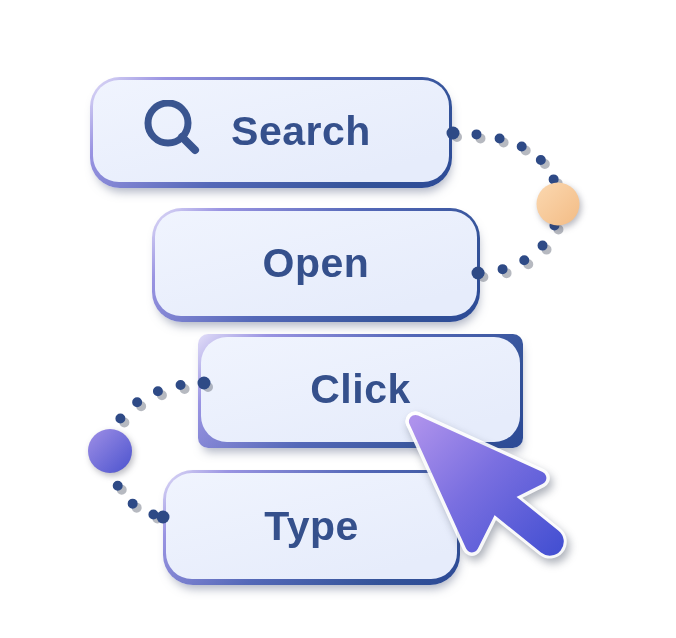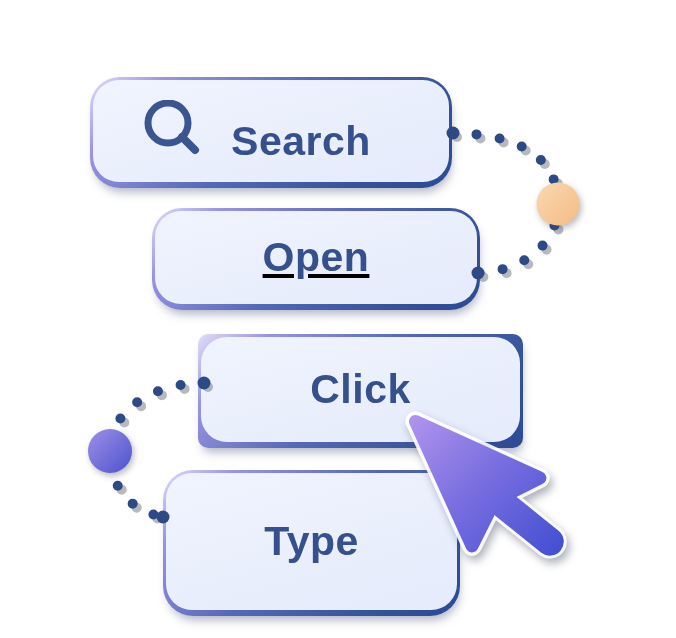--- a/index.html
+++ b/index.html
@@ -38,25 +38,25 @@
   }
   .action-btn .label {
     font-size: 41px;
     font-weight: 700;
     letter-spacing: 0.5px;
     color: #35508c;
     line-height: 1;
     user-select: none;
   }
   #btn-search { left: 90px;  top: 77px;  width: 362px; height: 111px; }
-  #btn-open   { left: 152px; top: 208px; width: 328px; height: 102px; text-decoration: underline; }
+  #btn-open   { left: 152px; top: 208px; width: 328px; height: 114px; }
   #btn-click  { left: 198px; top: 334px; width: 325px; height: 114px; border-radius: 10px; }
-  #btn-type   { left: 163px; top: 470px; width: 297px; height: 146px; }
+  #btn-type   { left: 163px; top: 470px; width: 297px; height: 115px; }
   #btn-search .inner { transform: none; }
-  #btn-search .content-shift { display:flex; align-items:flex-end; gap:26px; transform: translateX(-14px); }
+  #btn-search .content-shift { display:flex; align-items:center; gap:26px; transform: translateX(-14px); }
 
   
   .overlay {
     position: absolute;
     left: 0; top: 0;
     width: 676px;
     height: 638px;
     pointer-events: none;
   }
   #paths-layer { z-index: 5; }

